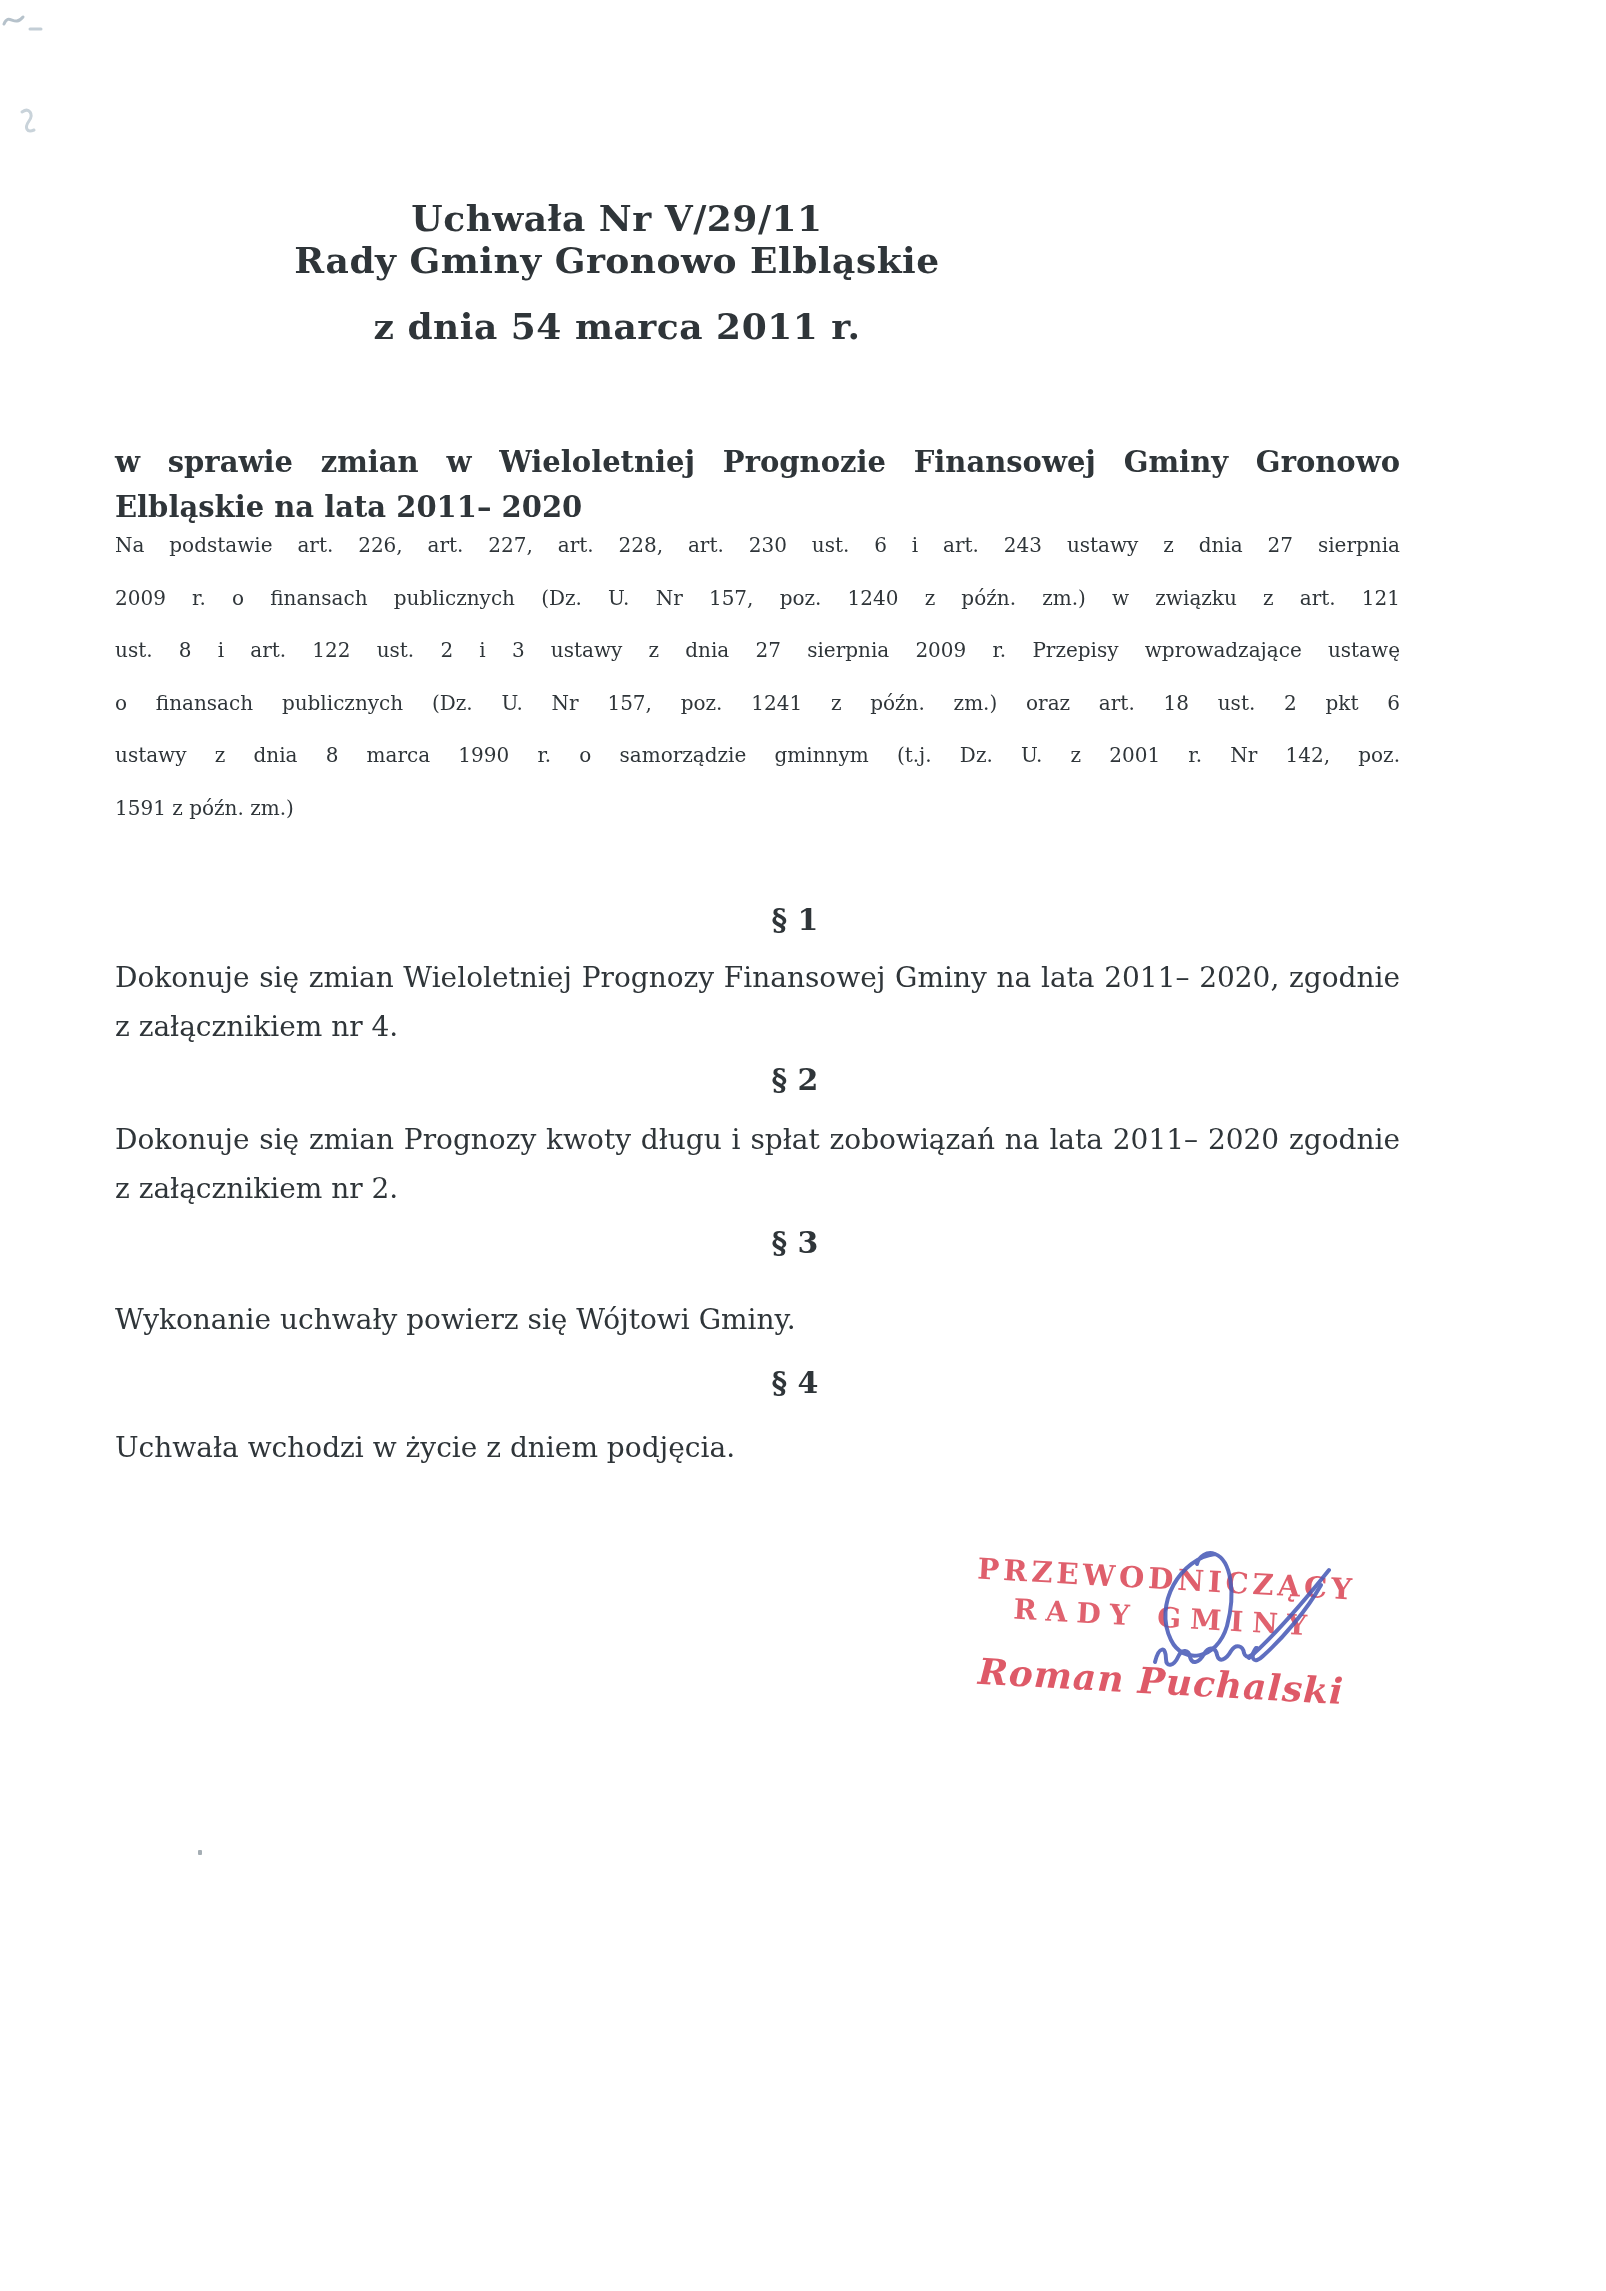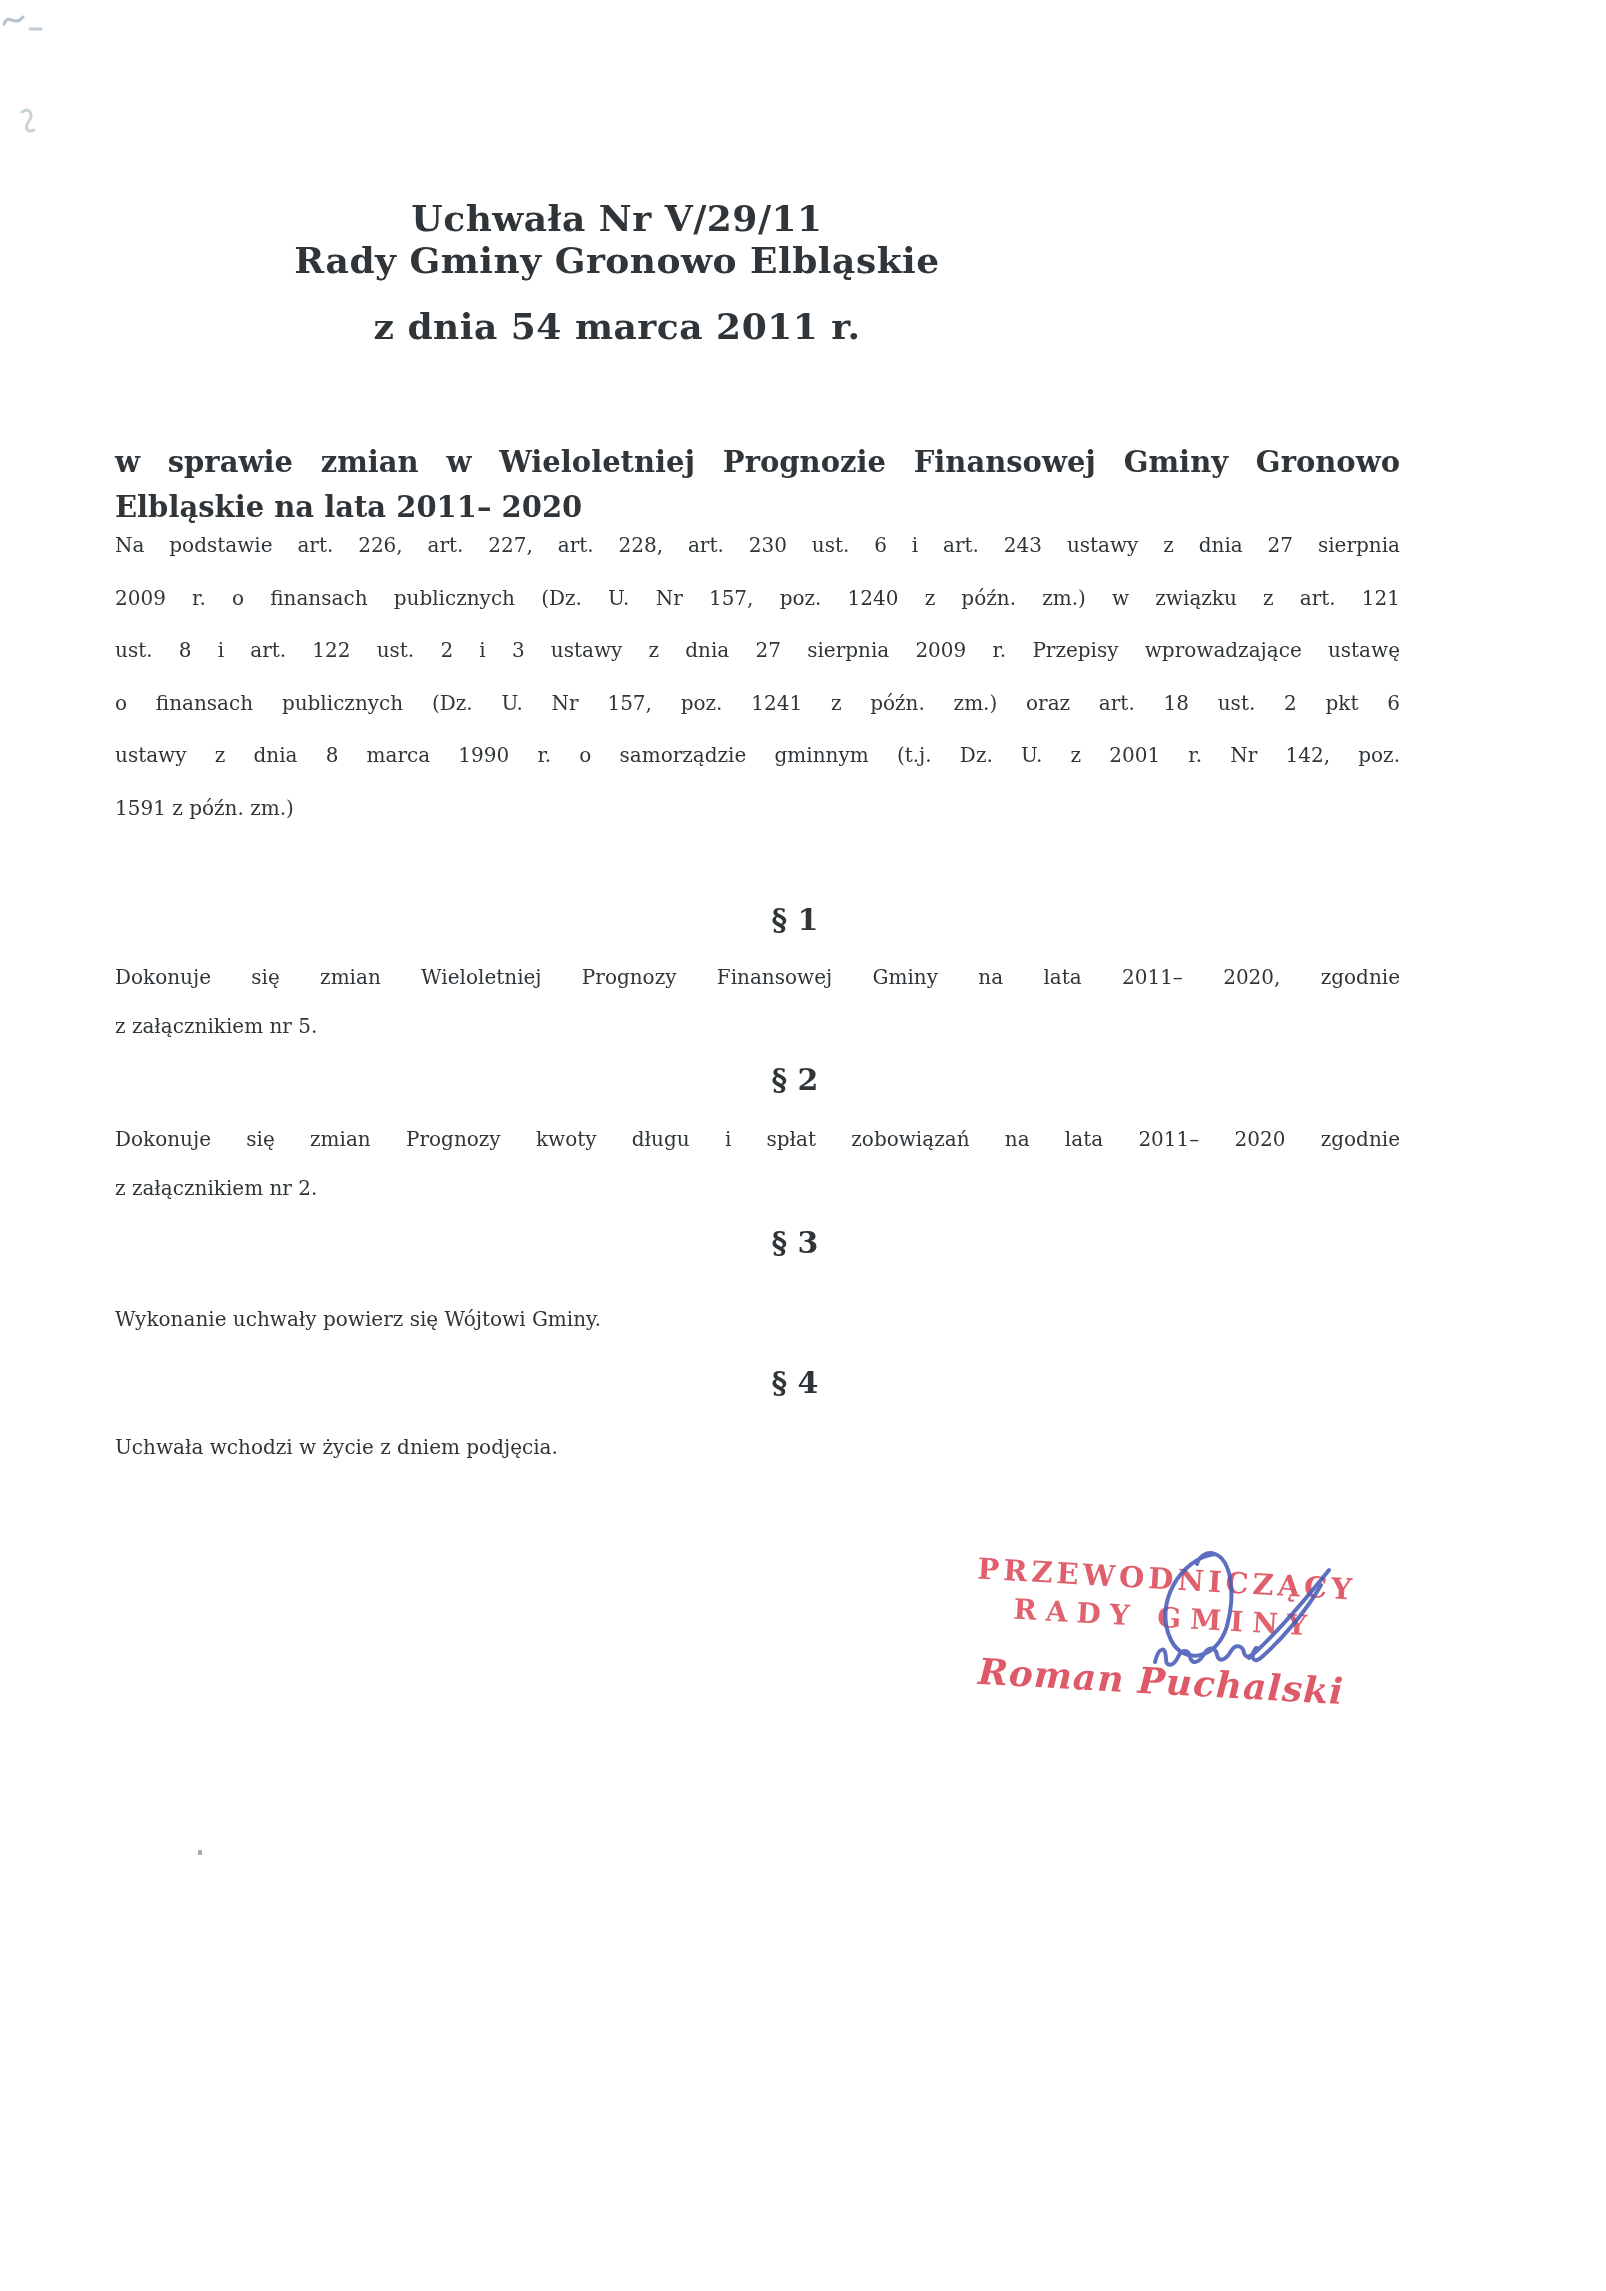--- a/index.html
+++ b/index.html
@@ -25,21 +25,21 @@
 
   
   .legal { left: 115px; width: 1285px; font-size: 20px; }
   .legal .jline { text-align: justify; text-align-last: justify; line-height: 52.5px; }
   .legal .lline { text-align: left; line-height: 52.5px; }
 
   
   .centerline { left: 115px; width: 1360px; text-align: center; font-weight: bold; font-size: 30px; }
 
   
-  .secpara { left: 115px; width: 1285px; font-size: 20px; }
+  .secpara { left: 115px; width: 1285px; font-size: 28px; }
   .secpara .jline { text-align: justify; text-align-last: justify; line-height: 49px; }
   .secpara .lline { text-align: left; line-height: 49px; }
 
   
   .stamp {
     left: 968px; top: 1551px; width: 400px;
     text-align: center;
     transform: rotate(3.2deg);
     transform-origin: left top;
   }
@@ -86,21 +86,21 @@
     <div class="jline">ust. 8 i art. 122 ust. 2 i 3 ustawy z dnia 27 sierpnia 2009 r. Przepisy wprowadzające ustawę</div>
     <div class="jline">o finansach publicznych (Dz. U. Nr 157, poz. 1241 z późn. zm.) oraz art. 18 ust. 2 pkt 6</div>
     <div class="jline">ustawy z dnia 8 marca 1990 r. o samorządzie gminnym (t.j. Dz. U. z 2001 r. Nr 142, poz.</div>
     <div class="lline">1591 z późn. zm.)</div>
   </div>
 
 
   <div class="abs centerline" style="top:902px">§ 1</div>
   <div class="abs secpara" style="top:953px">
     <div class="jline">Dokonuje się zmian Wieloletniej Prognozy Finansowej Gminy na lata 2011– 2020, zgodnie</div>
-    <div class="lline">z załącznikiem nr 5.</div>
+    <div class="lline">z załącznikiem nr 4.</div>
   </div>
 
   <div class="abs centerline" style="top:1062px">§ 2</div>
   <div class="abs secpara" style="top:1115px">
     <div class="jline">Dokonuje się zmian Prognozy kwoty długu i spłat zobowiązań na lata 2011– 2020 zgodnie</div>
     <div class="lline">z załącznikiem nr 2.</div>
   </div>
 
   <div class="abs centerline" style="top:1225px">§ 3</div>
   <div class="abs secpara" style="top:1295px">

